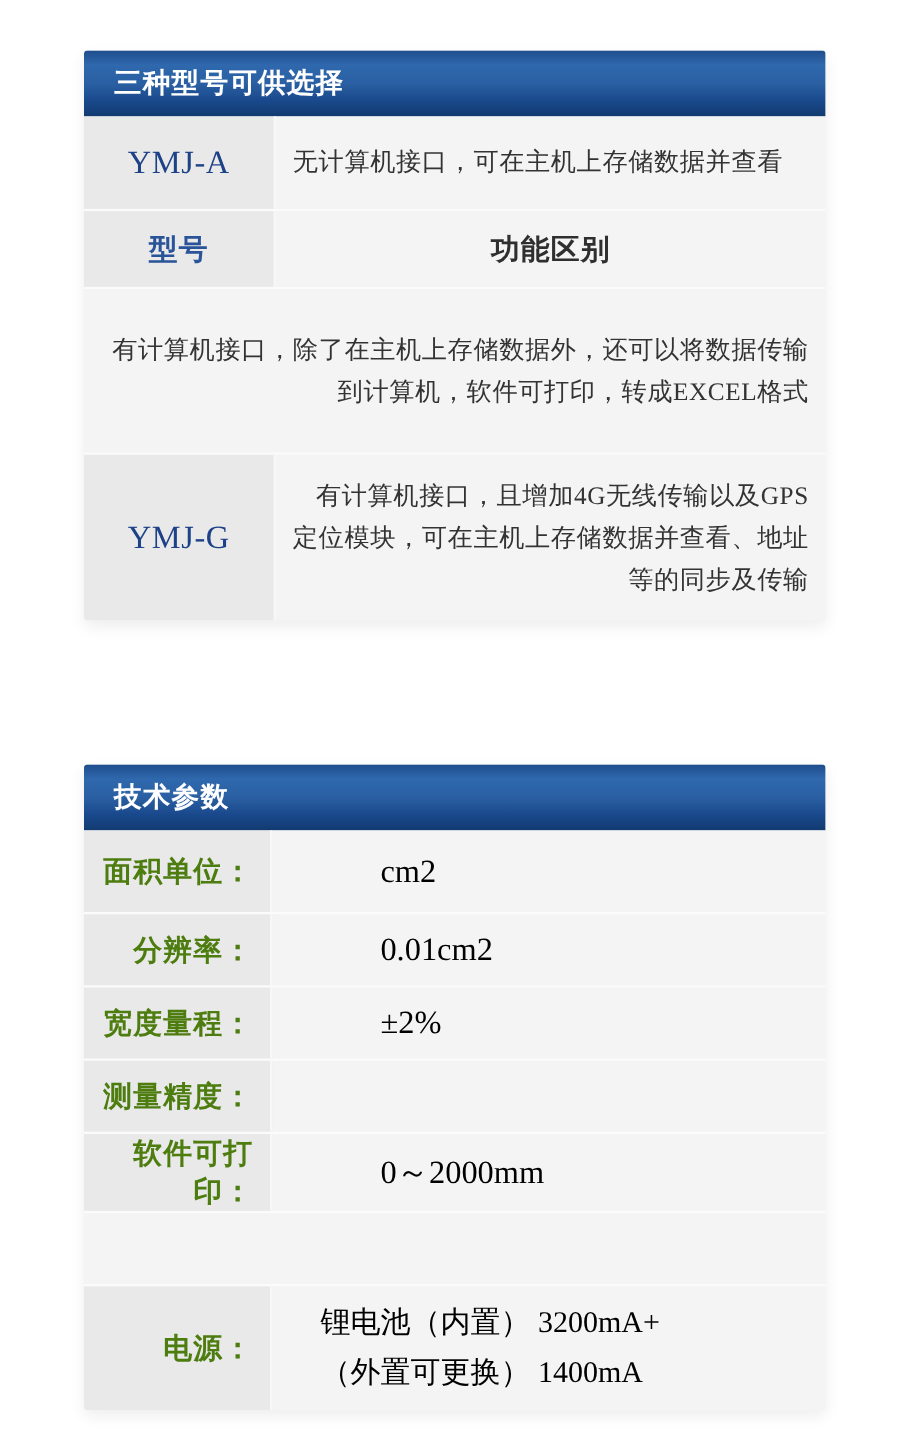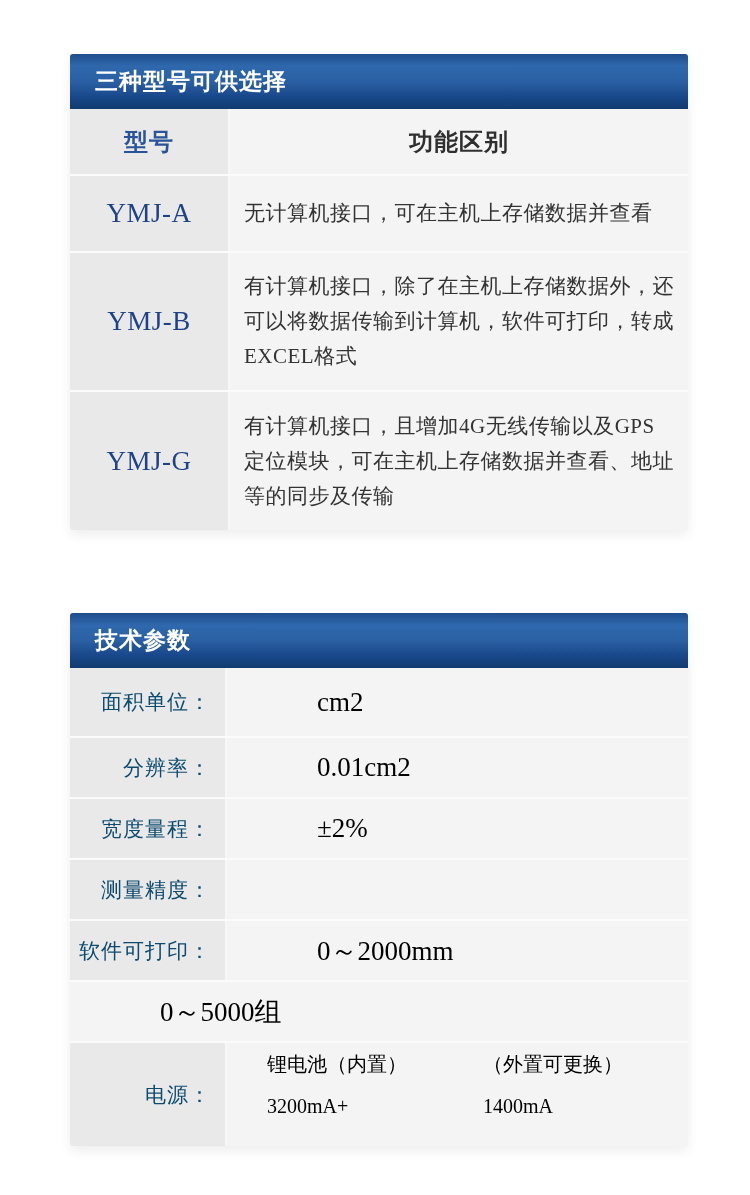--- a/index.html
+++ b/index.html
@@ -1,29 +1,29 @@
 <!DOCTYPE html>
 <html lang="zh"><head>
 <meta charset="utf-8">
 <style>
   * { margin:0; padding:0; box-sizing:border-box; }
   html,body { background:#ffffff; }
   body {
     font-family:"Liberation Serif","DejaVu Serif",serif;
     width:750px; min-height:1195px; position:relative;
   }
-  .page { width:750px; min-height:1195px; padding-top:54px; background:#ffffff; }
+  .page { width:750px; min-height:1195px; padding-top:42px; background:#ffffff;text-align:right; }
 
   .panel {
     width:618px; margin-left:70px;
     border-radius:3px; overflow:hidden;
     box-shadow:0 5px 12px rgba(0,0,0,0.07);
     background:#f4f4f4;
   }
-  .panel + .panel { margin-top:83px; }
+  .panel + .panel { margin-top:120px; }
 
   .panel-header {
     height:55px; display:flex; align-items:center;
     padding-left:25px;
     background:linear-gradient(180deg,#1f4d8c 0%, #2f68ad 22%, #2a60a3 50%, #1a4a8d 75%, #113a70 100%);
     color:#ffffff; font-size:23px; font-weight:bold; letter-spacing:1px;
   }
 
   .row { display:flex; align-items:stretch; }
   .row + .row { border-top:2px solid #fbfbfb; }
@@ -49,55 +49,54 @@
     padding:16px 14px; letter-spacing:0.5px;
   }
   .models .row-a { min-height:77px; }
   .models .row-b { min-height:138px; }
   .models .row-g { min-height:140px; }
 
   
   .specs .cell-l {
     width:157px; flex:0 0 157px;
     justify-content:flex-end; padding-right:14px;
-    font-size:21px; font-weight:normal; color:#0c4a6e; letter-spacing:1px;
+    font-size:24px; font-weight:bold; color:#4d7c0f; letter-spacing:1px;
   }
   .specs .cell-r { padding-left:90px; font-size:27px; color:#000000; }
   .specs .row { min-height:61px; }
   .specs .row-first { min-height:68px; }
   .specs .row-power { min-height:105px; }
   .specs .row-power .cell-r {
-    padding-left:40px; font-size:20px; line-height:42px;
-    justify-content:center; align-items:flex-start;
+    padding-left:40px; font-size:25px; line-height:42px;
+    flex-direction:column; justify-content:center; align-items:flex-start;
   }
 </style>
 </head>
 <body>
 
 <div class="page">
 
   <section class="panel models">
     <div class="panel-header">
       <span>三种型号可供选择</span>
     </div>
 
-    <div class="row head-row">
-      <div class="cell-l">型号</div>
-      <div class="cell-r">功能区别</div>
-    </div>
-
     <div class="row row-a">
       <div class="cell-l model-name">YMJ-A</div>
       <div class="cell-r">
           <div class="desc">无计算机接口，可在主机上存储数据并查看</div>
         </div>
     </div>
 
+    <div class="row head-row">
+      <div class="cell-l">型号</div>
+      <div class="cell-r">功能区别</div>
+    </div>
+
     <div class="row row-b">
-      <div class="cell-l model-name">YMJ-B</div>
       <div class="cell-r">
           <div class="desc">有计算机接口，除了在主机上存储数据外，还可以将数据传输到计算机，软件可打印，转成EXCEL格式</div>
         </div>
     </div>
 
     <div class="row row-g">
       <div class="cell-l model-name">YMJ-G</div>
       <div class="cell-r">
           <div class="desc">有计算机接口，且增加4G无线传输以及GPS定位模块，可在主机上存储数据并查看、地址等的同步及传输</div>
         </div>
@@ -127,21 +126,20 @@
     <div class="row">
       <div class="cell-l">测量精度：</div>
     </div>
 
     <div class="row">
       <div class="cell-l">软件可打印：</div>
       <div class="cell-r">0～2000mm</div>
     </div>
 
     <div class="row">
-      <div class="cell-r">0～5000组</div>
     </div>
 
     <div class="row row-power">
       <div class="cell-l">电源：</div>
       <div class="cell-r">
         <span>锂电池（内置） 3200mA+</span>
         <span>（外置可更换） 1400mA</span>
       </div>
     </div>
   </section>

